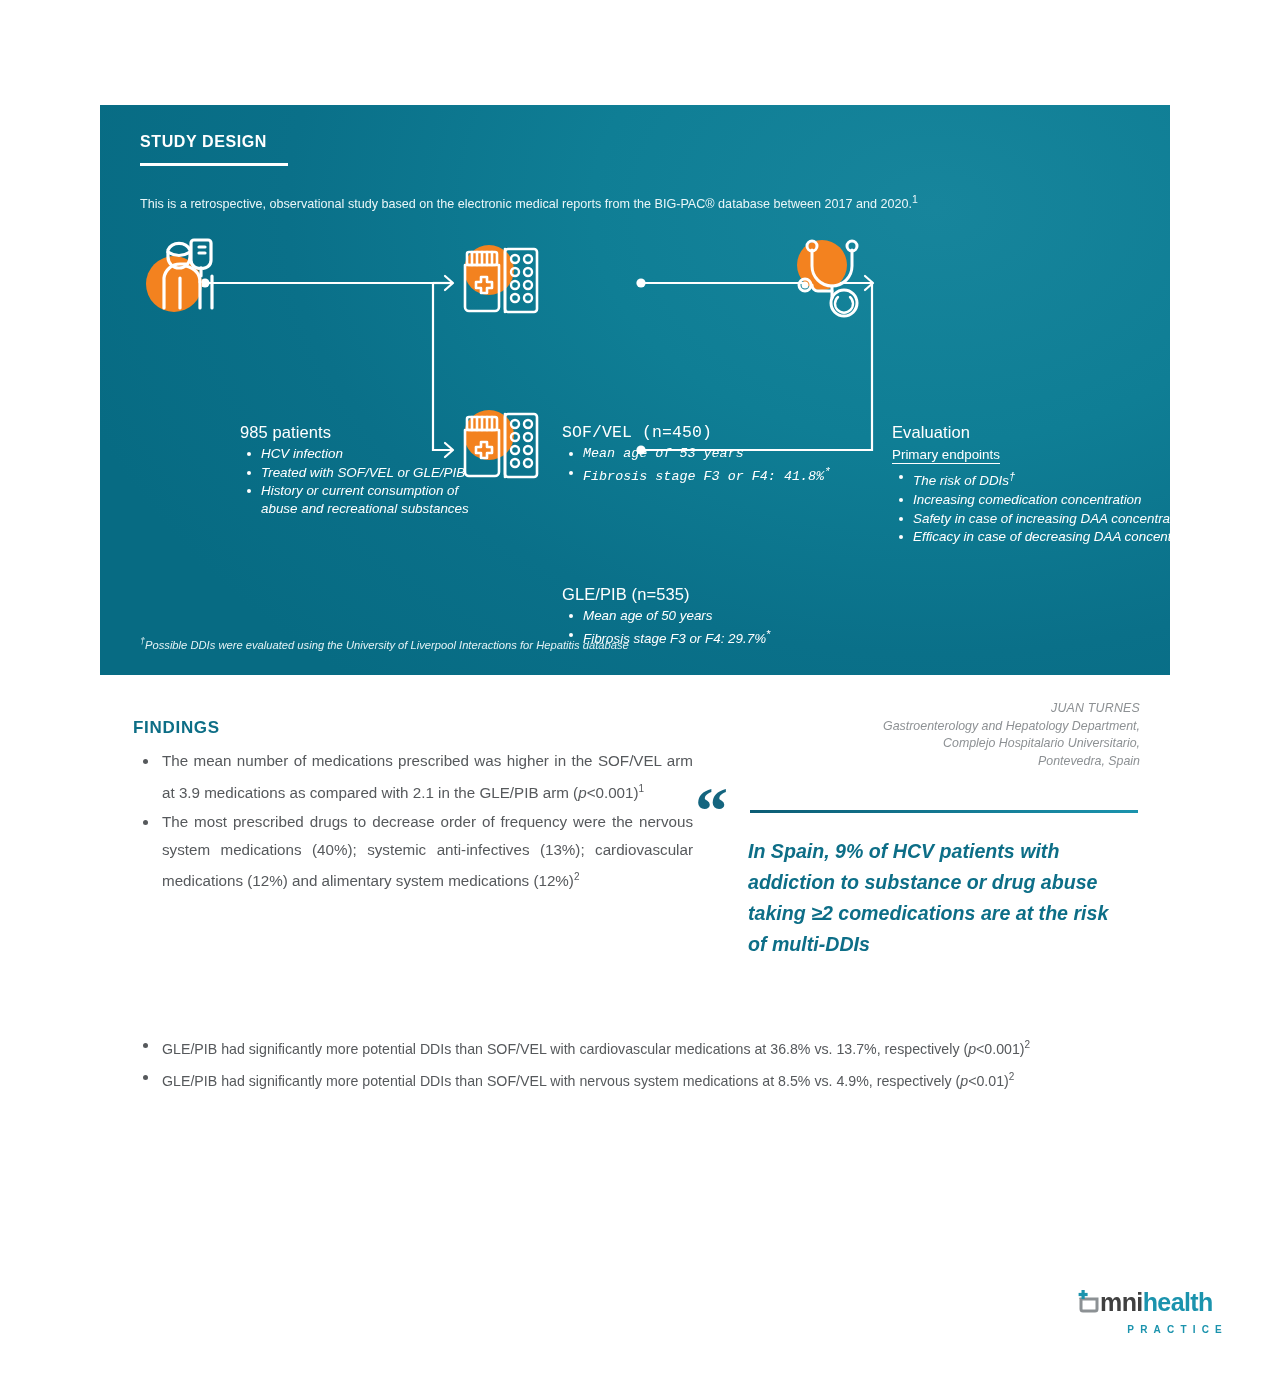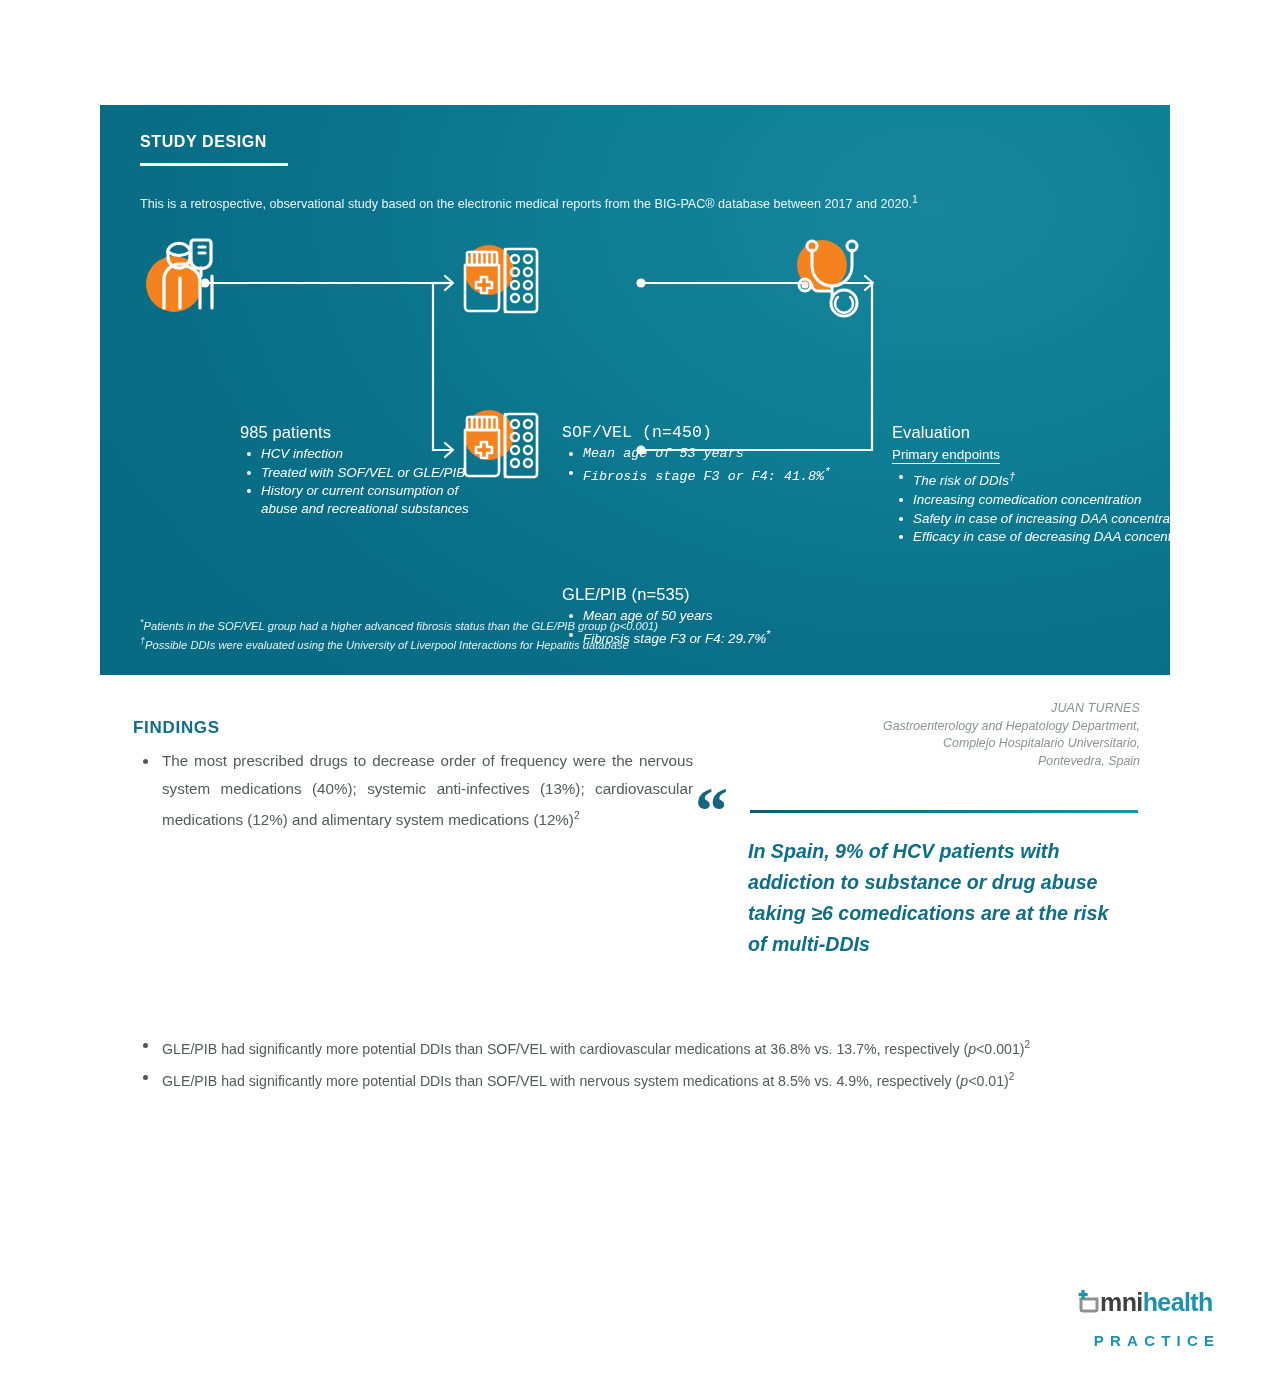--- a/index.html
+++ b/index.html
@@ -104,21 +104,21 @@
     margin-top:6px;margin-left:58px;width:382px;
     font-style:italic;font-weight:bold;font-size:19.6px;line-height:31px;color:#0d6e87;
   }
 
   
   .logo{position:absolute;left:1078px;top:1288px;width:150px;}
   .logo-main{font-size:25px;font-weight:bold;letter-spacing:-.6px;line-height:28px;white-space:nowrap;}
   .logo-omni{color:#404040;}
   .logo-health{color:#1b93ad;}
   .logo-practice{
-    margin-top:16px;font-size:15px;font-weight:bold;letter-spacing:6.2px;color:#1b93ad;text-align:center;
+    margin-top:8px;font-size:10px;font-weight:bold;letter-spacing:6.2px;color:#1b93ad;text-align:right;
     padding-left:8px;
   }
 </style>
 </head>
 <body>
 
 <div class="page">
 
   <div class="study-panel">
 
@@ -282,28 +282,28 @@
       <div><span class="sub-head">Primary endpoints</span></div>
       <ul class="node-list">
         <li>The risk of DDIs<sup>†</sup></li>
         <li>Increasing comedication concentration</li>
         <li>Safety in case of increasing DAA concentration</li>
         <li>Efficacy in case of decreasing DAA concentration</li>
       </ul>
     </div>
 
     <div class="footnotes">
-      <div><sup>*</sup>Patients in the SOF/VEL group had a higher advanced fibrosis status than the GLE/PIB group (p&lt;0.001)</div>
       <div><sup>†</sup>Possible DDIs were evaluated using the University of Liverpool Interactions for Hepatitis database</div>
     </div>
   </div>
 
   <div class="findings">
     <div class="findings-title">FINDINGS</div>
     <ul class="find-list">
+      <li>The mean number of medications prescribed was higher in the SOF/VEL arm at 3.9 medications as compared with 2.1 in the GLE/PIB arm (<i>p</i>&lt;0.001)<sup>1</sup></li>
       <li>The most prescribed drugs to decrease order of frequency were the nervous system medications (40%); systemic anti-infectives (13%); cardiovascular medications (12%) and alimentary system medications (12%)<sup>2</sup></li>
     </ul>
   </div>
 
   <div class="findings-wide">
     <ul class="find-list wide">
       <li>GLE/PIB had significantly more potential DDIs than SOF/VEL with cardiovascular medications at 36.8% vs. 13.7%, respectively (<i>p</i>&lt;0.001)<sup>2</sup></li>
       <li>GLE/PIB had significantly more potential DDIs than SOF/VEL with nervous system medications at 8.5% vs. 4.9%, respectively (<i>p</i>&lt;0.01)<sup>2</sup></li>
     </ul>
   </div>
@@ -312,21 +312,21 @@
     <div class="attribution">
       <div class="name">JUAN TURNES</div>
       <div>Gastroenterology and Hepatology Department,</div>
       <div>Complejo Hospitalario Universitario,</div>
       <div>Pontevedra, Spain</div>
     </div>
     <div class="quote-rule-row">
       <div class="quote-mark">“</div>
       <div class="quote-rule"></div>
     </div>
-    <div class="quote-text">In Spain, 9% of HCV patients with addiction to substance or drug abuse taking ≥6 comedications are at the risk of multi-DDIs</div>
+    <div class="quote-text">In Spain, 9% of HCV patients with addiction to substance or drug abuse taking ≥2 comedications are at the risk of multi-DDIs</div>
   </div>
 
   <div class="logo">
     <div class="logo-main">
       <span style="position:relative;display:inline-block;width:22px;height:26px;vertical-align:-5px;">
         <svg width="22" height="26" viewBox="0 0 22 26">
           <path d="M3 9 h16 v10 a2 2 0 0 1 -2 2 h-12 a2 2 0 0 1 -2 -2 z" fill="none" stroke="#8c9194" stroke-width="3"></path>
           <path d="M3 9 v-1" stroke="#8c9194" stroke-width="3"></path>
           <path d="M5 2 h3 v-3 h0" fill="none"></path>
           <g fill="#1b93ad">

